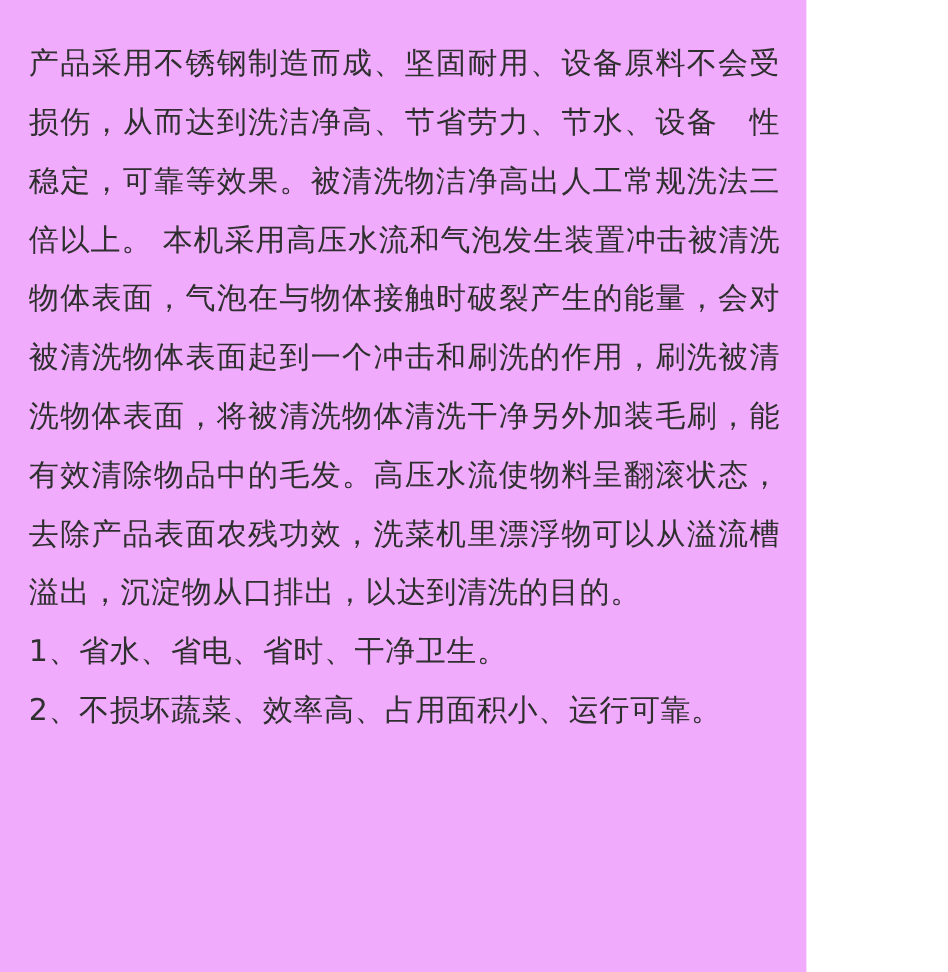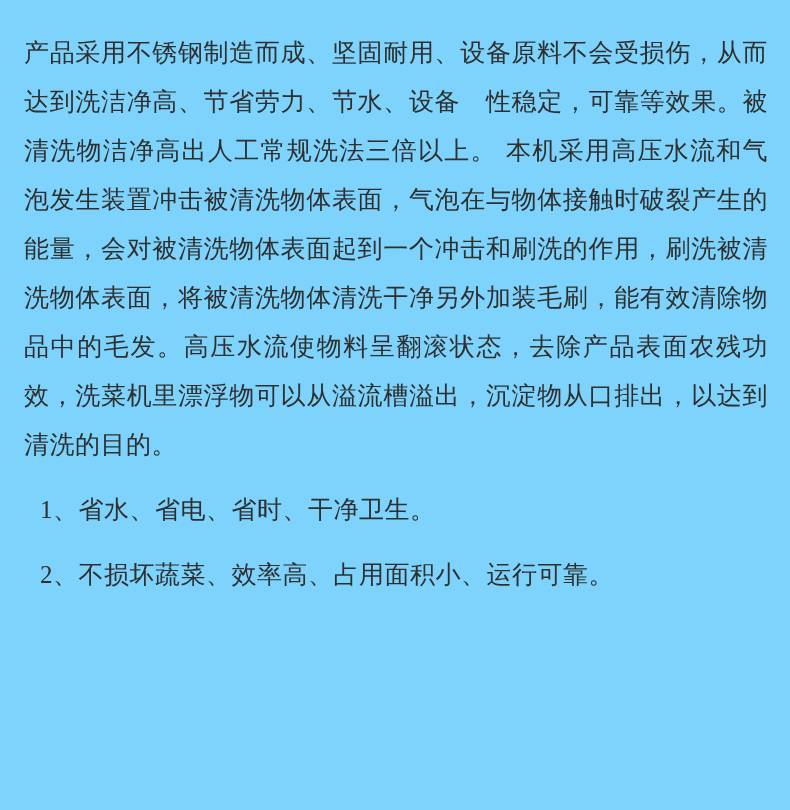--- a/index.html
+++ b/index.html
@@ -9,45 +9,44 @@
   }
   body {
     width: 790px;
     height: 810px;
     font-family: "DejaVu Sans", "Liberation Sans", sans-serif;
     color: #2a2a2a;
     overflow: hidden;
   }
   .page {
     box-sizing: border-box;
-    width: 790px;
+    width: 672px;
     height: 810px;
     padding: 28px 22px 10px 24px;
-    background: #7dd3fc;
+    background: #f0abfc;
   }
   .para {
     font-size: 25px;
     line-height: 49px;
     letter-spacing: 0.5px;
     text-align: justify;
     text-justify: inter-ideograph;
     margin: 0;
     color: #2f2f2f;
     white-space: pre-wrap;
   }
   .para + .para {
     margin-top: 0;
   }
   .list-item {
     font-size: 25px;
     line-height: 49px;
     letter-spacing: 0.5px;
-    margin: 16px;
+    margin: 0;
     color: #2f2f2f;
-    font-family: Liberation Serif, serif;
   }
 </style>
 </head>
 <body>
 
 <div class="page">
   <p class="para">产品采用不锈钢制造而成、坚固耐用、设备原料不会受损伤，从而达到洗洁净高、节省劳力、节水、设备　性稳定，可靠等效果。被清洗物洁净高出人工常规洗法三倍以上。 本机采用高压水流和气泡发生装置冲击被清洗物体表面，气泡在与物体接触时破裂产生的能量，会对被清洗物体表面起到一个冲击和刷洗的作用，刷洗被清洗物体表面，将被清洗物体清洗干净另外加装毛刷，能有效清除物品中的毛发。高压水流使物料呈翻滚状态，去除产品表面农残功效，洗菜机里漂浮物可以从溢流槽溢出，沉淀物从口排出，以达到清洗的目的。</p>
   <p class="list-item">1、省水、省电、省时、干净卫生。</p>
   <p class="list-item">2、不损坏蔬菜、效率高、占用面积小、运行可靠。</p>
 

